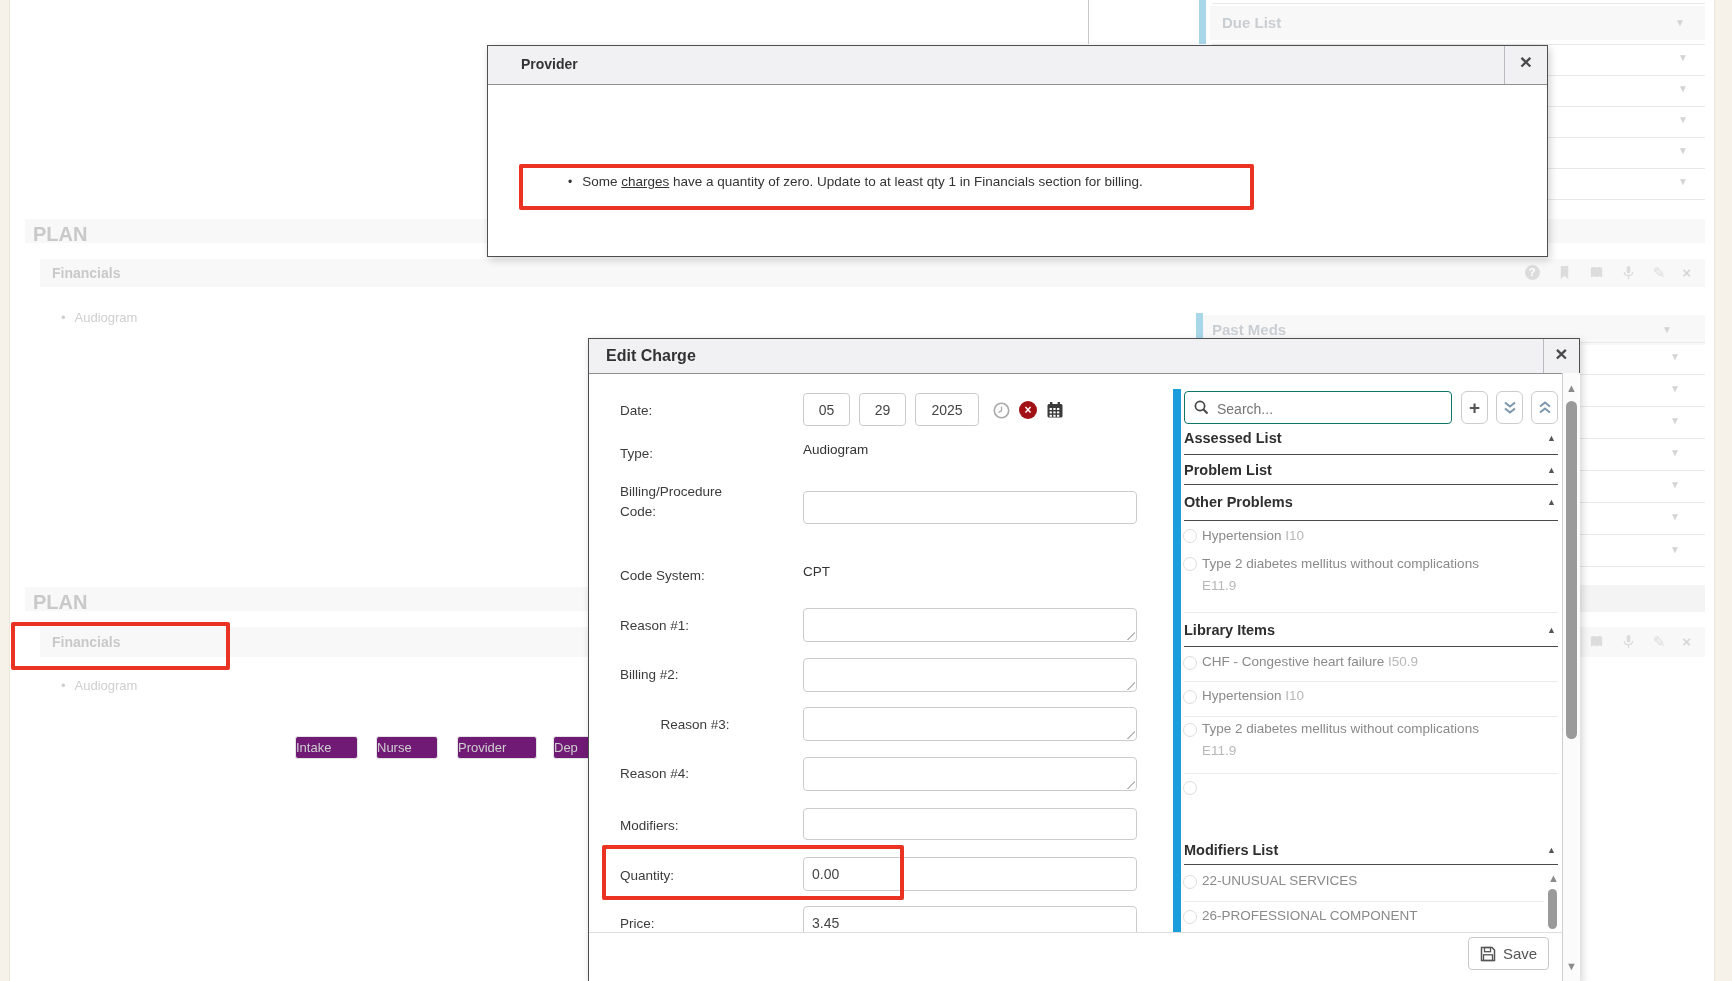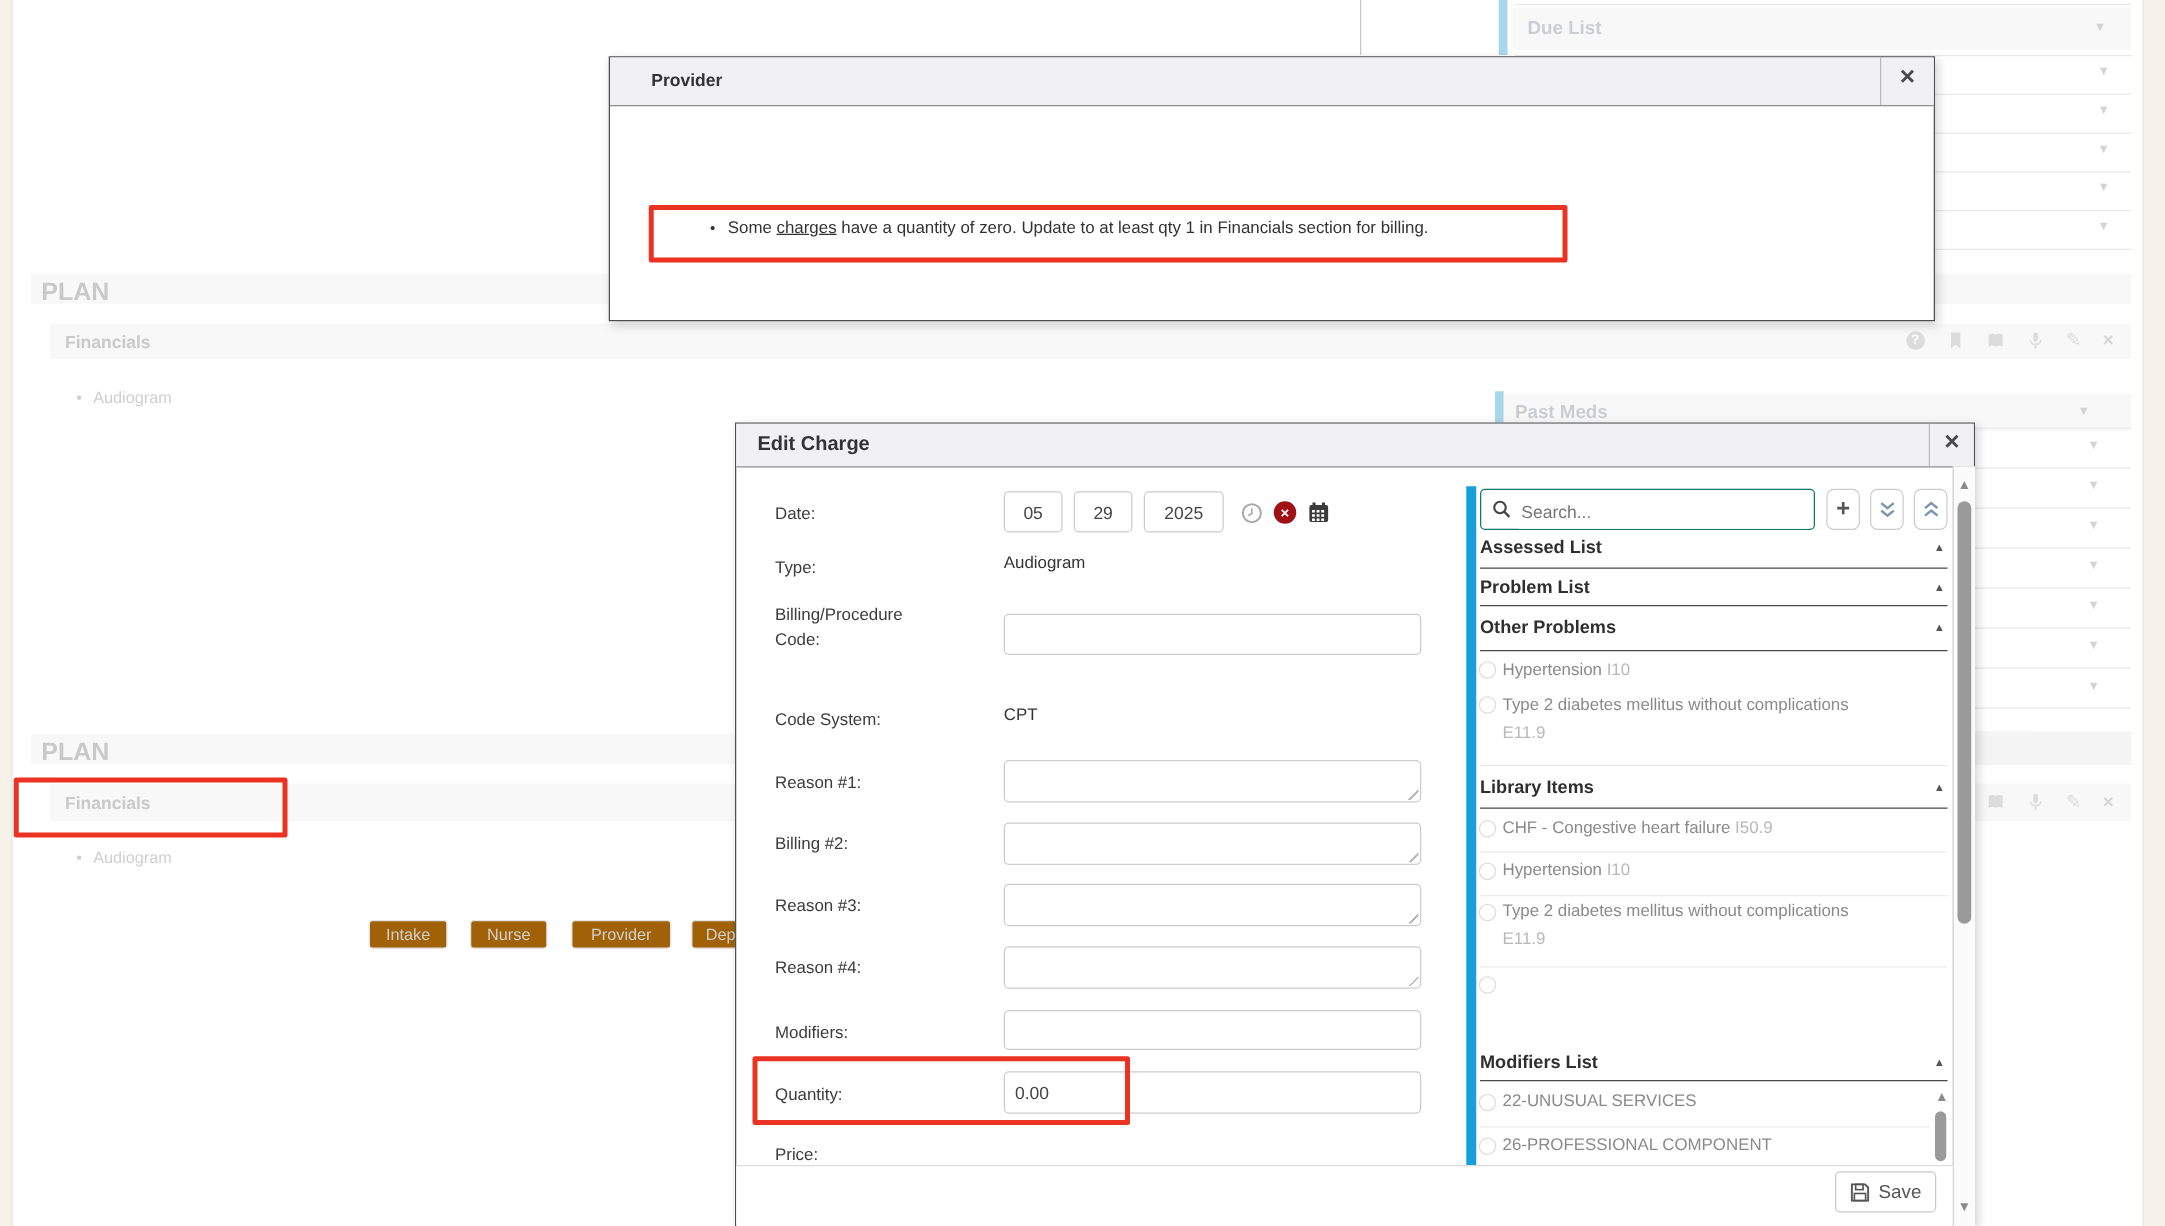--- a/index.html
+++ b/index.html
@@ -9,21 +9,21 @@
   
   .edge-strip{position:absolute;top:0;height:981px;background:#f6f2e9;}
   
   .bar{position:absolute;background:#f8f8f8;}
   .bar .t{font-weight:bold;color:#c9c9c9;}
   .plan-t{font-size:20px;}
   .fin-t{font-size:14px;}
   .bullet-item{position:absolute;font-size:13px;color:#cfcfcf;}
   .bullet-item::before{content:"•";margin-right:9px;color:#cfcfcf;}
   .wf-btn{position:absolute;height:23px;box-sizing:border-box;border:1px solid #e3e3e3;border-radius:3px;
-          background:#a16207;color:#cfcfcf;font-size:13px;text-align:center;line-height:21px;}
+          background:#701a75;color:#cfcfcf;font-size:13px;line-height:21px;}
   .row-sep{position:absolute;height:1px;background:#e9e9e9;}
   .dd-arrow{position:absolute;font-size:10px;color:#d4d4d4;line-height:10px;}
   .dd-arrow::after{content:"▼";}
   .blue-tab{position:absolute;width:7px;background:#a9d7ea;}
   .ghost-title{position:absolute;font-size:15px;font-weight:bold;color:#c9ced3;}
   .mini-ico{display:inline-block;text-align:center;}
   .ico-row{position:absolute;display:flex;gap:17px;align-items:center;}
   .ico-row .px{width:15px;height:15px;}
   .qmark{width:15px;height:15px;border-radius:50%;background:#dcdcdc;color:#fff;font-size:11px;font-weight:bold;
          text-align:center;line-height:15px;}
@@ -225,36 +225,37 @@
     <div class="f-val" style="top:225px;">CPT</div>
 
     <div class="f-lbl" style="top:277px;">Reason #1:</div>
     <div class="ta" style="top:269px;">
         <span class="grip"></span>
       </div>
     <div class="f-lbl" style="top:326px;">Billing #2:</div>
     <div class="ta" style="top:319px;">
         <span class="grip"></span>
       </div>
-    <div class="f-lbl" style="top:376px;">Reason #3:</div>
+    <div class="f-lbl" style="top:376px;text-align:center;">Reason #3:</div>
     <div class="ta" style="top:368px;">
         <span class="grip"></span>
       </div>
     <div class="f-lbl" style="top:425px;">Reason #4:</div>
     <div class="ta" style="top:418px;">
         <span class="grip"></span>
       </div>
 
     <div class="f-lbl" style="top:477px;">Modifiers:</div>
     <input class="f-inp" style="top: 469px; height: 32px;">
 
     <div class="f-lbl" style="top:527px;">Quantity:</div>
     <input class="f-inp" style="top: 518px; height: 34px;" value="0.00">
 
     <div class="f-lbl" style="top:575px;">Price:</div>
+    <input class="f-inp" style="top: 567px; height: 34px;" value="3.45">
   </div>
 
   <div class="abs" style="left:580px;top:34px;width:394px;height:559px;overflow:hidden;">
     <div class="abs" style="left:4px;top:16px;width:8px;height:543px;background:#1a9edb;"></div>
     <div class="abs" style="left:15px;top:18px;width:268px;height:33px;box-sizing:border-box;border:1px solid #0f766e;border-radius:4px;background:#fff;">
       <span class="abs" style="left:9px;top:8px;"><svg width="15" height="15" viewBox="0 0 15 15">
             <circle cx="6" cy="6" r="4.6" fill="none" stroke="#444" stroke-width="1.7"></circle>
             <line x1="9.5" y1="9.5" x2="13.5" y2="13.5" stroke="#444" stroke-width="1.9"></line>
           </svg></span>
       <input style="position: absolute; left: 30px; top: 2px; width: 228px; height: 27px; border: 0px; outline: none; font-size: 14px; color: rgb(85, 85, 85); font-family: inherit;" placeholder="Search...">

